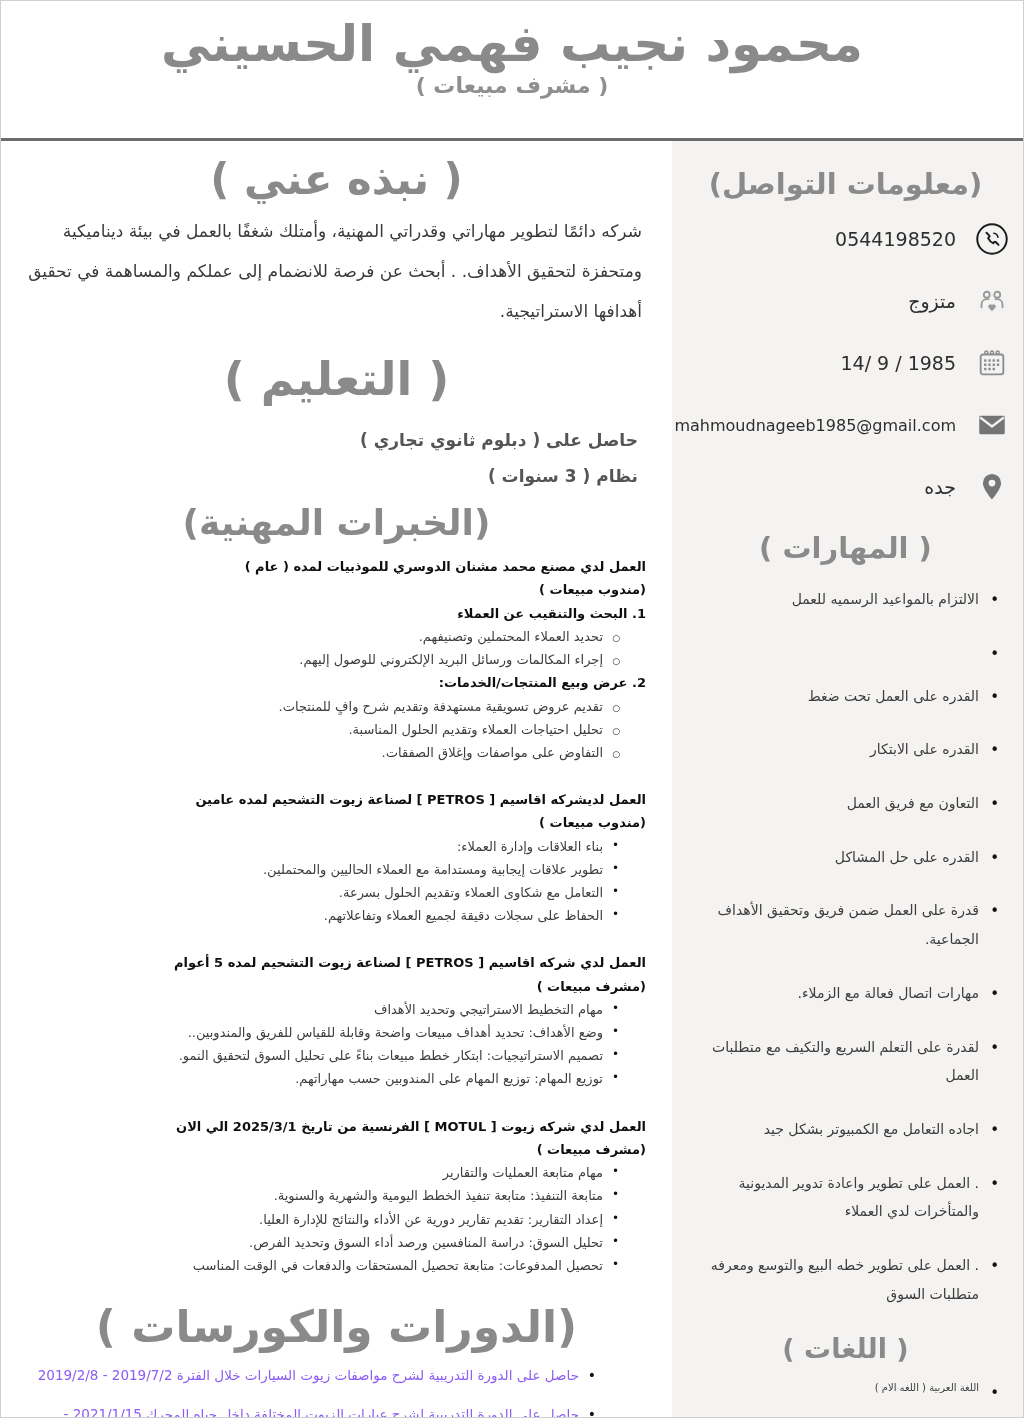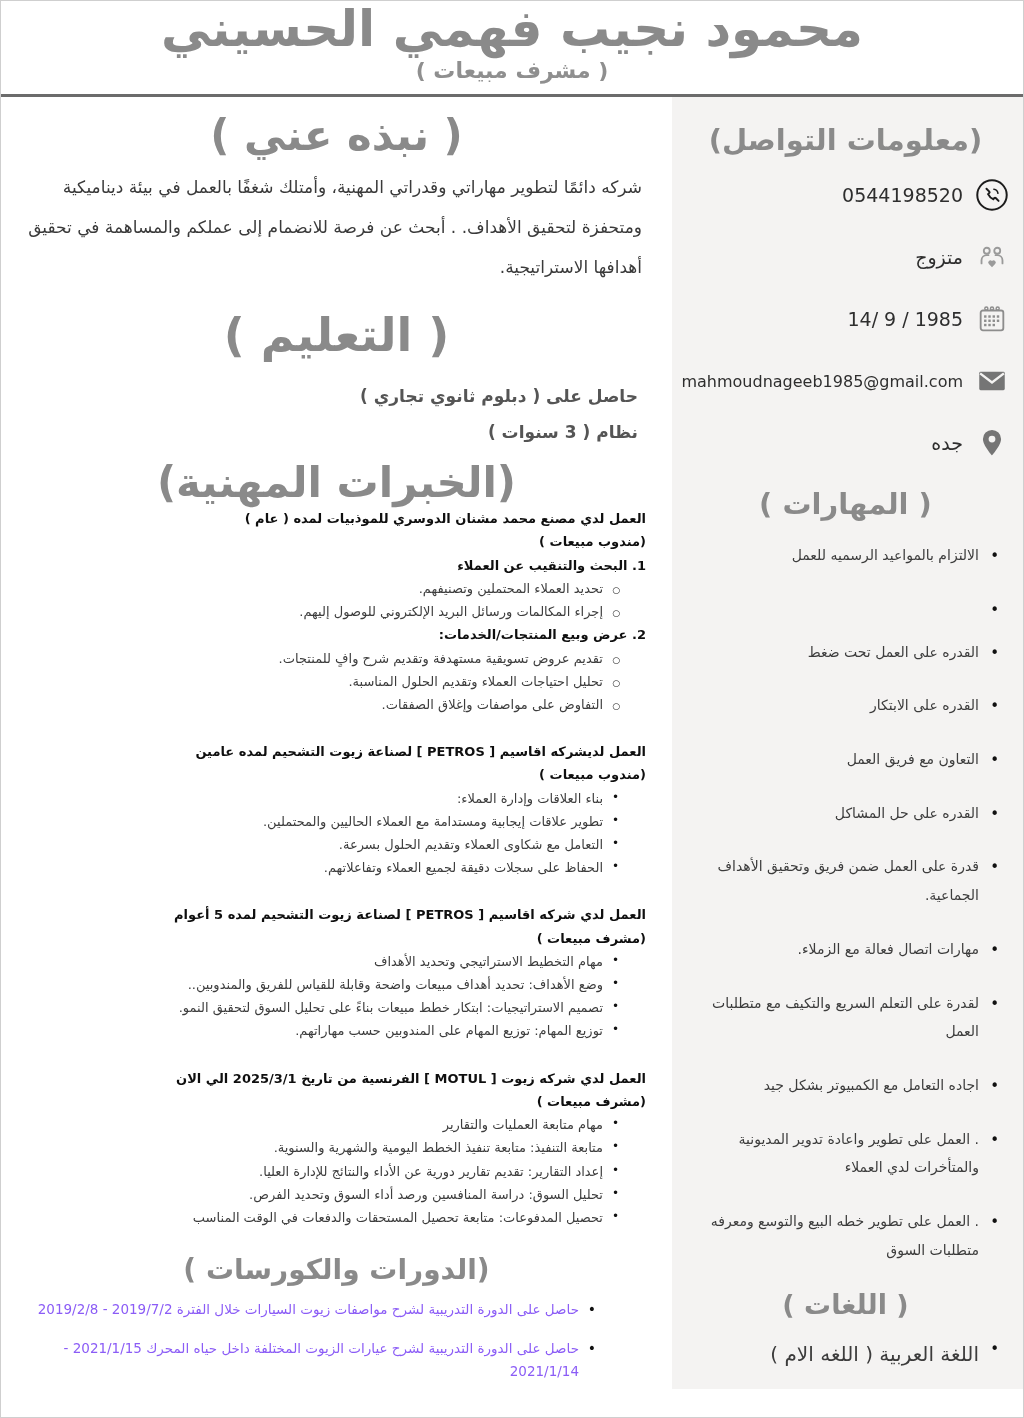--- a/index.html
+++ b/index.html
@@ -11,25 +11,25 @@
   .page {
     width: 1024px;
     height: 1418px;
     margin: 0 auto;
     background: #fff;
     border: 1px solid #cfcfcf;
     overflow: hidden;
   }
   
   .header {
-    height: 96px;
+    height: 140px;
     background: #fff;
     border-bottom: 3px solid #6b6b6b;
     text-align: center;
-    padding-top: 0;
+    padding-top: 15px;
   }
   .name {
     font-size: 50px;
     line-height: 1.12;
     color: #8a8a8a;
     font-weight: bold;
     margin: 0;
   }
   .subtitle {
     font-size: 22px;
@@ -56,21 +56,21 @@
     font-size: 29px;
     color: #8a8a8a;
     font-weight: bold;
     text-align: center;
     margin: 16px 0 20px;
   }
   .side-h.small-h { font-size: 27px; margin: 10px 0 14px; }
   .contact-row {
     display: flex;
     align-items: center;
-    gap: 12px;
+    gap: 19px;
     margin-bottom: 26px;
     min-height: 36px;
     margin-left: 34px;
   }
   .cicon svg { width: 34px; height: 34px; display: block; }
   .cval { font-size: 19px; color: #2e2e2e; }
   .cval.small { font-size: 16px; }
   ul.side-list {
     list-style: none;
     margin: 0 0 4px;
@@ -86,32 +86,32 @@
     min-height: 18px;
   }
   ul.side-list li::before {
     content: "•";
     position: absolute;
     right: 2px;
     top: 0;
     color: #111;
     font-size: 15px;
   }
-  ul.side-list.lang-list li { margin-bottom: 15px; font-size: 20px; }
+  ul.side-list.lang-list li { margin-bottom: 15px; font-size: 10px; }
   
   .big-h {
     font-size: 42px;
     color: #8a8a8a;
     font-weight: bold;
     text-align: center;
     margin: 12px 0 8px;
   }
   .big-h.h-edu { font-size: 46px; margin: 20px 0 24px; }
-  .big-h.h-exp { font-size: 42px; margin: 4px 0 0; text-align: center; }
-  .big-h.h-courses { font-size: 28px; margin: 10px 0 12px; }
+  .big-h.h-exp { font-size: 36px; margin: 4px 0 12px; text-align: center; }
+  .big-h.h-courses { font-size: 44px; margin: 10px 0 12px; }
   .about {
     font-size: 17px;
     line-height: 2.35;
     color: #3a3a3a;
     text-align: right;
     margin: 0 4px 0 0;
   }
   .edu-line {
     font-size: 17px;
     color: #555;

